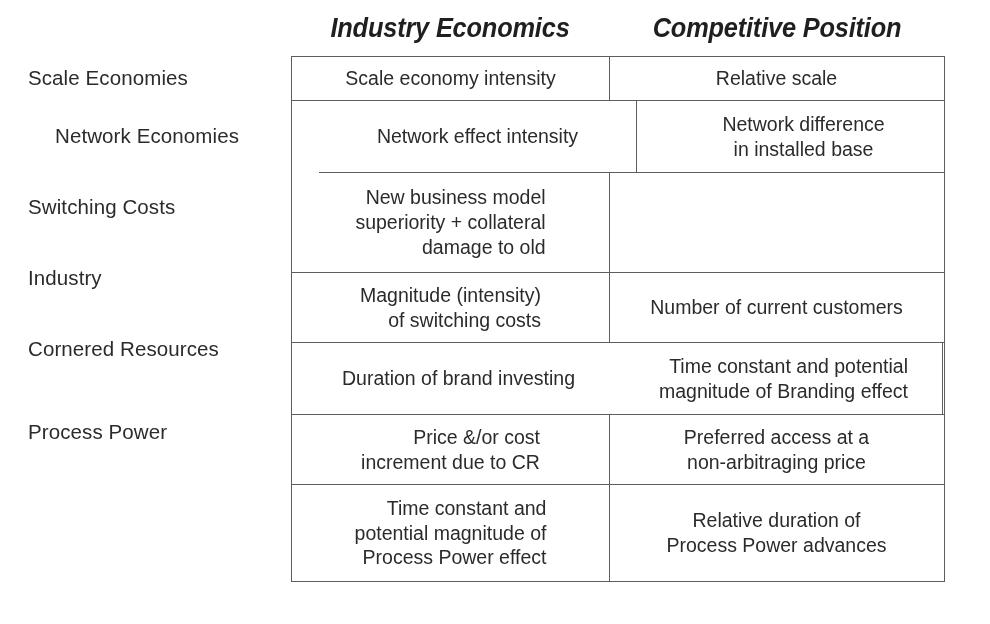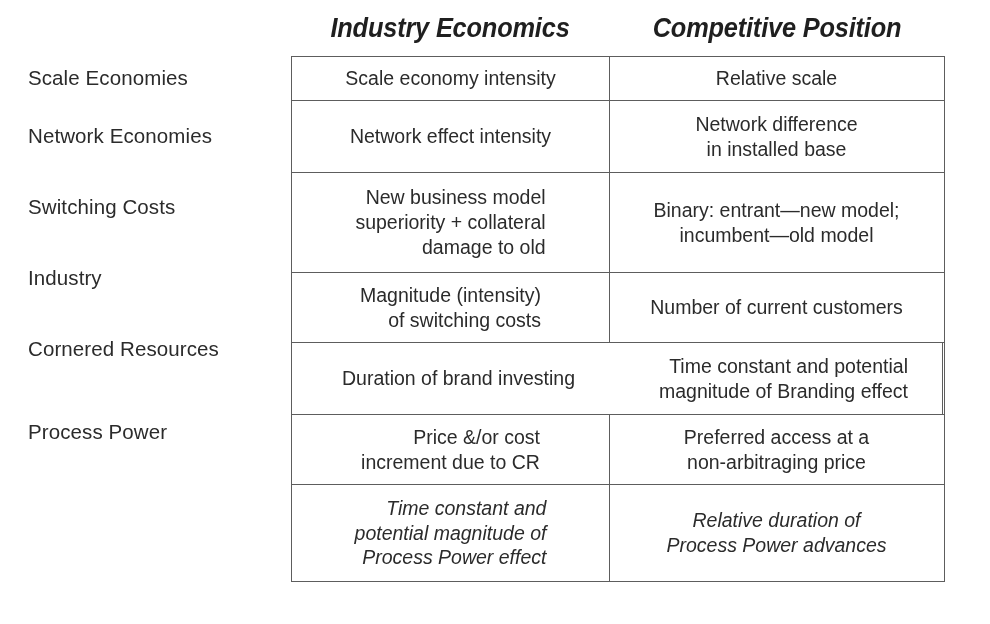--- a/index.html
+++ b/index.html
@@ -94,21 +94,20 @@
     border-bottom: 1.6px solid #5d5d5d;
     box-sizing: border-box;
   }
   .trow {
     display: flex;
     border-bottom: 1.4px solid #5d5d5d;
     box-sizing: border-box;
   }
   .trow:last-child {
     border-bottom: none;
-    font-style: italic;
   }
   .cell {
     box-sizing: border-box;
     display: flex;
     align-items: center;
     justify-content: center;
     text-align: center;
     padding: 4px 10px;
     font-size: 19.5px;
     line-height: 1.28;
@@ -121,21 +120,21 @@
     border-right: 1.4px solid #5d5d5d;
     text-align: right;
   }
   .cell.c2 {
     width: 333px;
     flex: 0 0 333px;
   }
 
   
   .h-0 { height: 44px; }
-  .h-1 { height: 72px; }
+  .h-1 { height: 72px; margin-left: 27px; }
   .h-2 { height: 100px; }
   .h-3 { height: 70px; }
   .h-4 { height: 72px; }
   .h-5 { height: 70px; }
   .h-6 { height: 96px; }
 </style>
 </head>
 <body>
 
 <div class="page">
@@ -167,22 +166,20 @@
       <div class="trow h-1">
         <div class="cell c1">Network effect intensity</div>
         <div class="cell c2">Network difference
 in installed base</div>
       </div>
 
       <div class="trow h-2">
         <div class="cell c1">New business model
 superiority + collateral
 damage to old</div>
-        <div class="cell c2">Binary: entrant—new model;
-incumbent—old model</div>
       </div>
 
       <div class="trow h-3">
         <div class="cell c1">Magnitude (intensity)
 of switching costs</div>
         <div class="cell c2">Number of current customers</div>
       </div>
 
       <div class="trow h-4">
         <div class="cell c2">Duration of brand investing</div>

